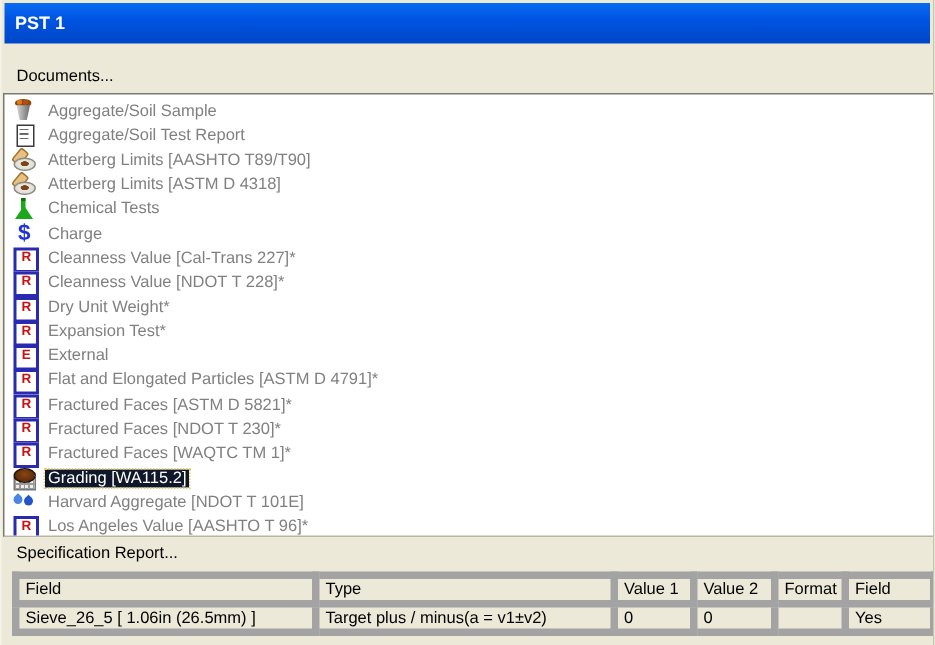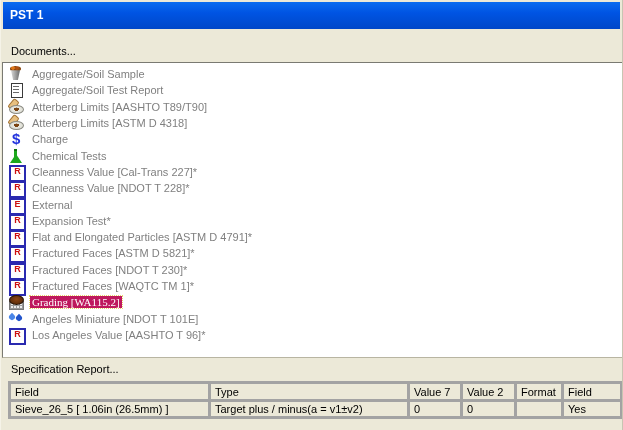--- a/index.html
+++ b/index.html
@@ -31,21 +31,21 @@
     border-top:1px solid #7A7A72; border-left:1px solid #7A7A72;
     border-right:1px solid #B8B5A2; border-bottom:1px solid #B8B5A2;
     padding:3px 0 0 5px; overflow:hidden;
   }
   .item { display:flex; align-items:center; height:16.3px; }
   .item .lbl {
     font-size:11px; color:#808080; margin-left:6px; padding:0 2px;
     white-space:nowrap;
   }
   .item.selected .lbl {
-    background:#be185d; color:#FFFFFF; outline:1px dotted #E8D26A;font-family:Liberation Serif, serif;
+    background:#0f172a; color:#FFFFFF; outline:1px dotted #E8D26A;
   }
 
   
   .ic { position:relative; display:inline-block; width:16px; height:16px; flex:0 0 16px; }
 
   [data-icon="bucket"]::before {
     content:""; position:absolute; top:0; left:2px; width:11px; height:5px;
     background:
       radial-gradient(circle at 3px 2px,#E07818 1.5px, transparent 2px),
       radial-gradient(circle at 7px 2px,#B05010 1.5px, transparent 2px),
@@ -121,21 +121,21 @@
   }
   [data-icon="droplets"]::before { top:3px; left:1px; background:#4A86E8; }
   [data-icon="droplets"]::after  { top:4px; left:8px; background:#2255CC; }
 
   
   .spec-table {
     position:absolute; top:381px; left:7px; width:612px;
     border-collapse:collapse; table-layout:fixed;
   }
   .spec-table th, .spec-table td {
-    border:3px solid #a3a3a3; font-size:11px; text-align:left;
+    border:5px solid #a3a3a3; font-size:11px; text-align:left;
     padding:1px 4px; white-space:nowrap; overflow:hidden;margin-top:44px;
   }
   .spec-table th { font-weight:normal; height:18px; }
   .spec-table td { height:14px; }
   .c-field  { width:200px; }
   .c-type   { width:199px; }
   .c-v1     { width:53px; }
   .c-v2     { width:54px; }
   .c-format { width:47px; }
   .c-used   { width:59px; }
@@ -162,42 +162,46 @@
     </div>
     <div class="item">
       <span class="ic" data-icon="dish"></span>
       <span class="lbl">Atterberg Limits [AASHTO T89/T90]</span>
     </div>
     <div class="item">
       <span class="ic" data-icon="dish"></span>
       <span class="lbl">Atterberg Limits [ASTM D 4318]</span>
     </div>
     <div class="item">
+      <span class="ic" data-icon="flask"></span>
+      <span class="lbl">Chemical Tests</span>
+    </div>
+    <div class="item">
       <span class="ic" data-icon="dollar"></span>
       <span class="lbl">Charge</span>
     </div>
     <div class="item">
-      <span class="ic" data-icon="flask"></span>
-      <span class="lbl">Chemical Tests</span>
-    </div>
-    <div class="item">
       <span class="ic" data-icon="r-box"></span>
       <span class="lbl">Cleanness Value [Cal-Trans 227]*</span>
     </div>
     <div class="item">
       <span class="ic" data-icon="r-box"></span>
       <span class="lbl">Cleanness Value [NDOT T 228]*</span>
+    </div>
+    <div class="item">
+      <span class="ic" data-icon="r-box"></span>
+      <span class="lbl">Dry Unit Weight*</span>
+    </div>
+    <div class="item">
+      <span class="ic" data-icon="r-box"></span>
+      <span class="lbl">Expansion Test*</span>
     </div>
     <div class="item">
       <span class="ic" data-icon="e-box"></span>
       <span class="lbl">External</span>
-    </div>
-    <div class="item">
-      <span class="ic" data-icon="r-box"></span>
-      <span class="lbl">Expansion Test*</span>
     </div>
     <div class="item">
       <span class="ic" data-icon="r-box"></span>
       <span class="lbl">Flat and Elongated Particles [ASTM D 4791]*</span>
     </div>
     <div class="item">
       <span class="ic" data-icon="r-box"></span>
       <span class="lbl">Fractured Faces [ASTM D 5821]*</span>
     </div>
     <div class="item">
@@ -207,21 +211,21 @@
     <div class="item">
       <span class="ic" data-icon="r-box"></span>
       <span class="lbl">Fractured Faces [WAQTC TM 1]*</span>
     </div>
     <div class="item selected">
       <span class="ic" data-icon="sieve"></span>
       <span class="lbl">Grading [WA115.2]</span>
     </div>
     <div class="item">
       <span class="ic" data-icon="droplets"></span>
-      <span class="lbl">Angeles Miniature [NDOT T 101E]</span>
+      <span class="lbl">Harvard Aggregate [NDOT T 101E]</span>
     </div>
     <div class="item">
       <span class="ic" data-icon="r-box"></span>
       <span class="lbl">Los Angeles Value [AASHTO T 96]*</span>
     </div>
   </div>
 
   <div class="spec-label">Specification Report...</div>
 
   <table class="spec-table">
@@ -230,21 +234,21 @@
         <col class="c-type">
         <col class="c-v1">
         <col class="c-v2">
         <col class="c-format">
         <col class="c-used">
     </colgroup>
     <thead>
       <tr>
         <th>Field</th>
         <th>Type</th>
-        <th>Value 7</th>
+        <th>Value 1</th>
         <th>Value 2</th>
         <th>Format</th>
         <th>Field</th>
       </tr>
     </thead>
     <tbody>
       <tr>
         <td>Sieve_26_5 [ 1.06in (26.5mm) ]</td>
         <td>Target plus / minus(a = v1±v2)</td>
         <td>0</td>

